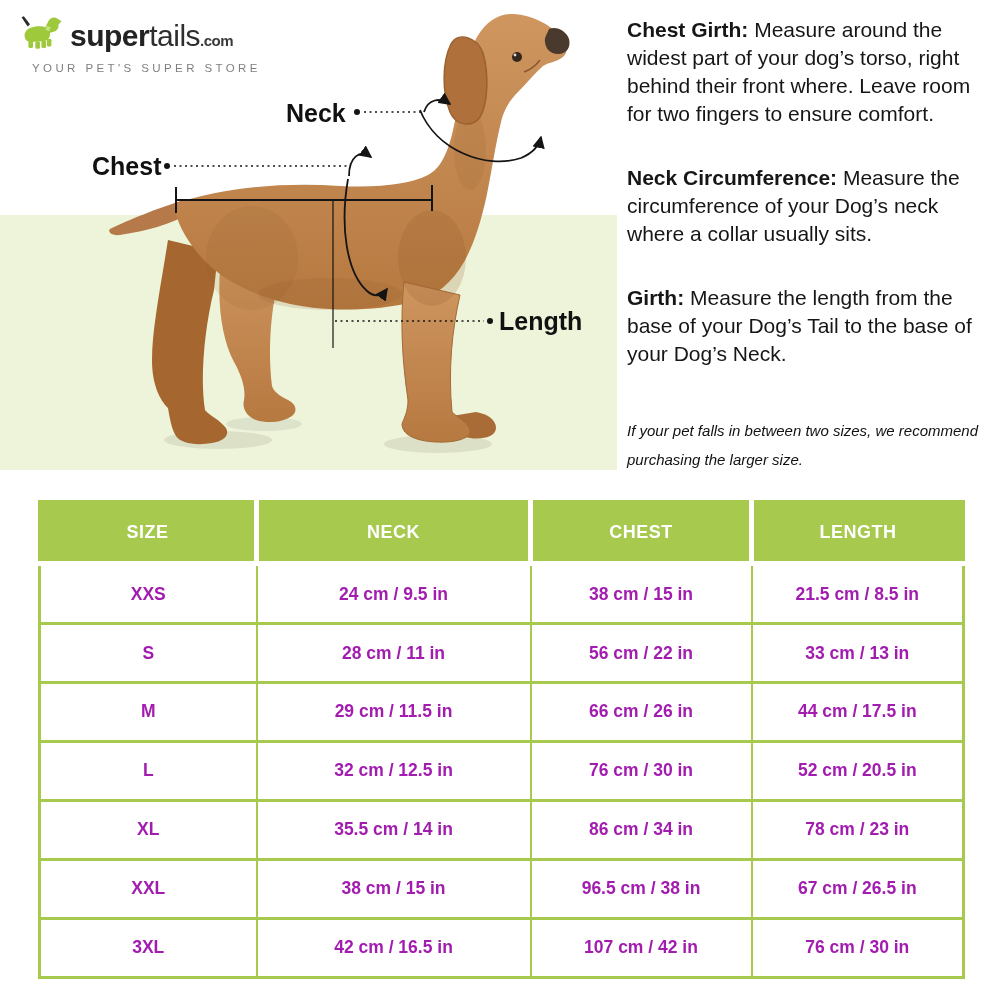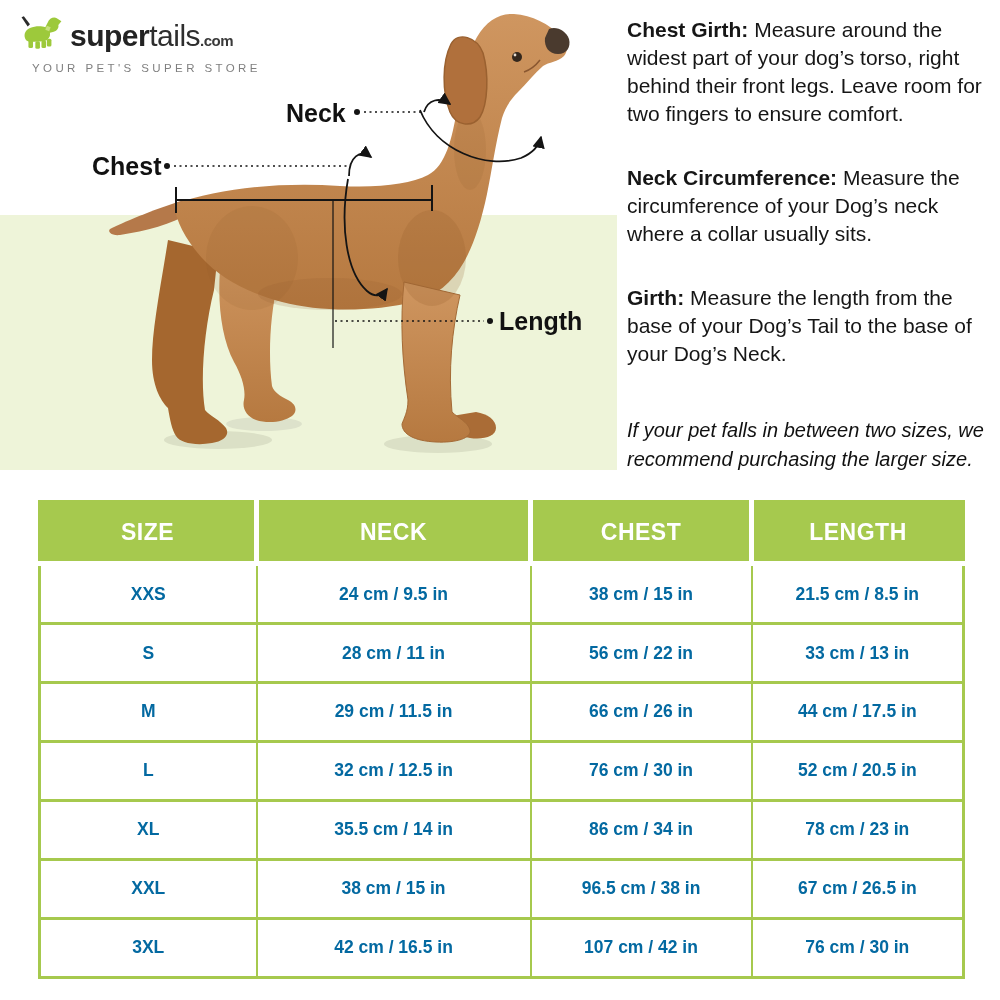--- a/index.html
+++ b/index.html
@@ -21,34 +21,34 @@
   .dog-svg{position:absolute;left:0;top:0;width:620px;height:470px;}
   .diag-label{position:absolute;font-weight:700;font-size:25px;color:#111;}
   .label-neck{left:286px;top:99px;}
   .label-chest{left:92px;top:152px;}
   .label-length{left:499px;top:307px;}
   
   .info{position:absolute;left:627px;top:16px;width:360px;font-size:21px;line-height:28px;color:#161616;}
   .info p{margin:0 0 36px 0;}
   .info p.p3{margin-bottom:0;}
   .info b{font-weight:700;}
-  .note{position:absolute;left:627px;top:416px;width:366px;font-style:italic;font-size:20px;line-height:29px;color:#111;}
+  .note{position:absolute;left:627px;top:416px;width:366px;font-style:italic;font-size:15px;line-height:29px;color:#111;}
   
   .table-wrap{position:absolute;left:38px;top:500px;width:924px;height:479px;}
   table.size-table{
     width:100%;height:100%;border-collapse:collapse;table-layout:fixed;
     border:3px solid #a6c94e;
   }
   table.size-table th{
-    background:#a6c94e;color:#ffffff;font-weight:700;font-size:23px;letter-spacing:0.5px;
+    background:#a6c94e;color:#ffffff;font-weight:700;font-size:18px;letter-spacing:0.5px;
     height:56px;border-left:5px solid #ffffff;border-bottom:5px solid #ffffff;text-align:center;
   }
   table.size-table th:first-child{border-left:none;}
   table.size-table td{
-    background:#ffffff;color:#0369a1;font-weight:700;font-size:17.5px;text-align:center;
+    background:#ffffff;color:#a21caf;font-weight:700;font-size:17.5px;text-align:center;
     border:2px solid #a6c94e;border-top-width:3px;border-bottom-width:3px;height:52px;
   }
 </style>
 </head>
 <body>
 
 <div class="page">
 
   <div class="logo">
     <div class="logo-line">
@@ -139,21 +139,21 @@
       <line x1="335" y1="321" x2="484" y2="321" stroke-width="1.6" stroke-dasharray="2 3.5"></line>
       <circle cx="490" cy="321" r="3" fill="#141414" stroke="none"></circle>
     </g>
   </svg>
 
   <div class="diag-label label-neck">Neck</div>
   <div class="diag-label label-chest">Chest</div>
   <div class="diag-label label-length">Length</div>
 
   <div class="info">
-    <p><b>Chest Girth:</b><span> Measure around the widest part of your dog’s torso, right behind their front legs. Leave room for two fingers to ensure comfort.</span></p>
+    <p><b>Chest Girth:</b><span> Measure around the widest part of your dog’s torso, right behind their front where. Leave room for two fingers to ensure comfort.</span></p>
     <p><b>Neck Circumference:</b><span> Measure the circumference of your Dog’s neck where a collar usually sits.</span></p>
     <p class="p3"><b>Girth:</b><span> Measure the length from the base of your Dog’s Tail to the base of your Dog’s Neck.</span></p>
   </div>
 
   <div class="note">If your pet falls in between two sizes, we recommend purchasing the larger size.</div>
 
   <div class="table-wrap">
     <table class="size-table">
       <colgroup>
           <col style="width:217px">

